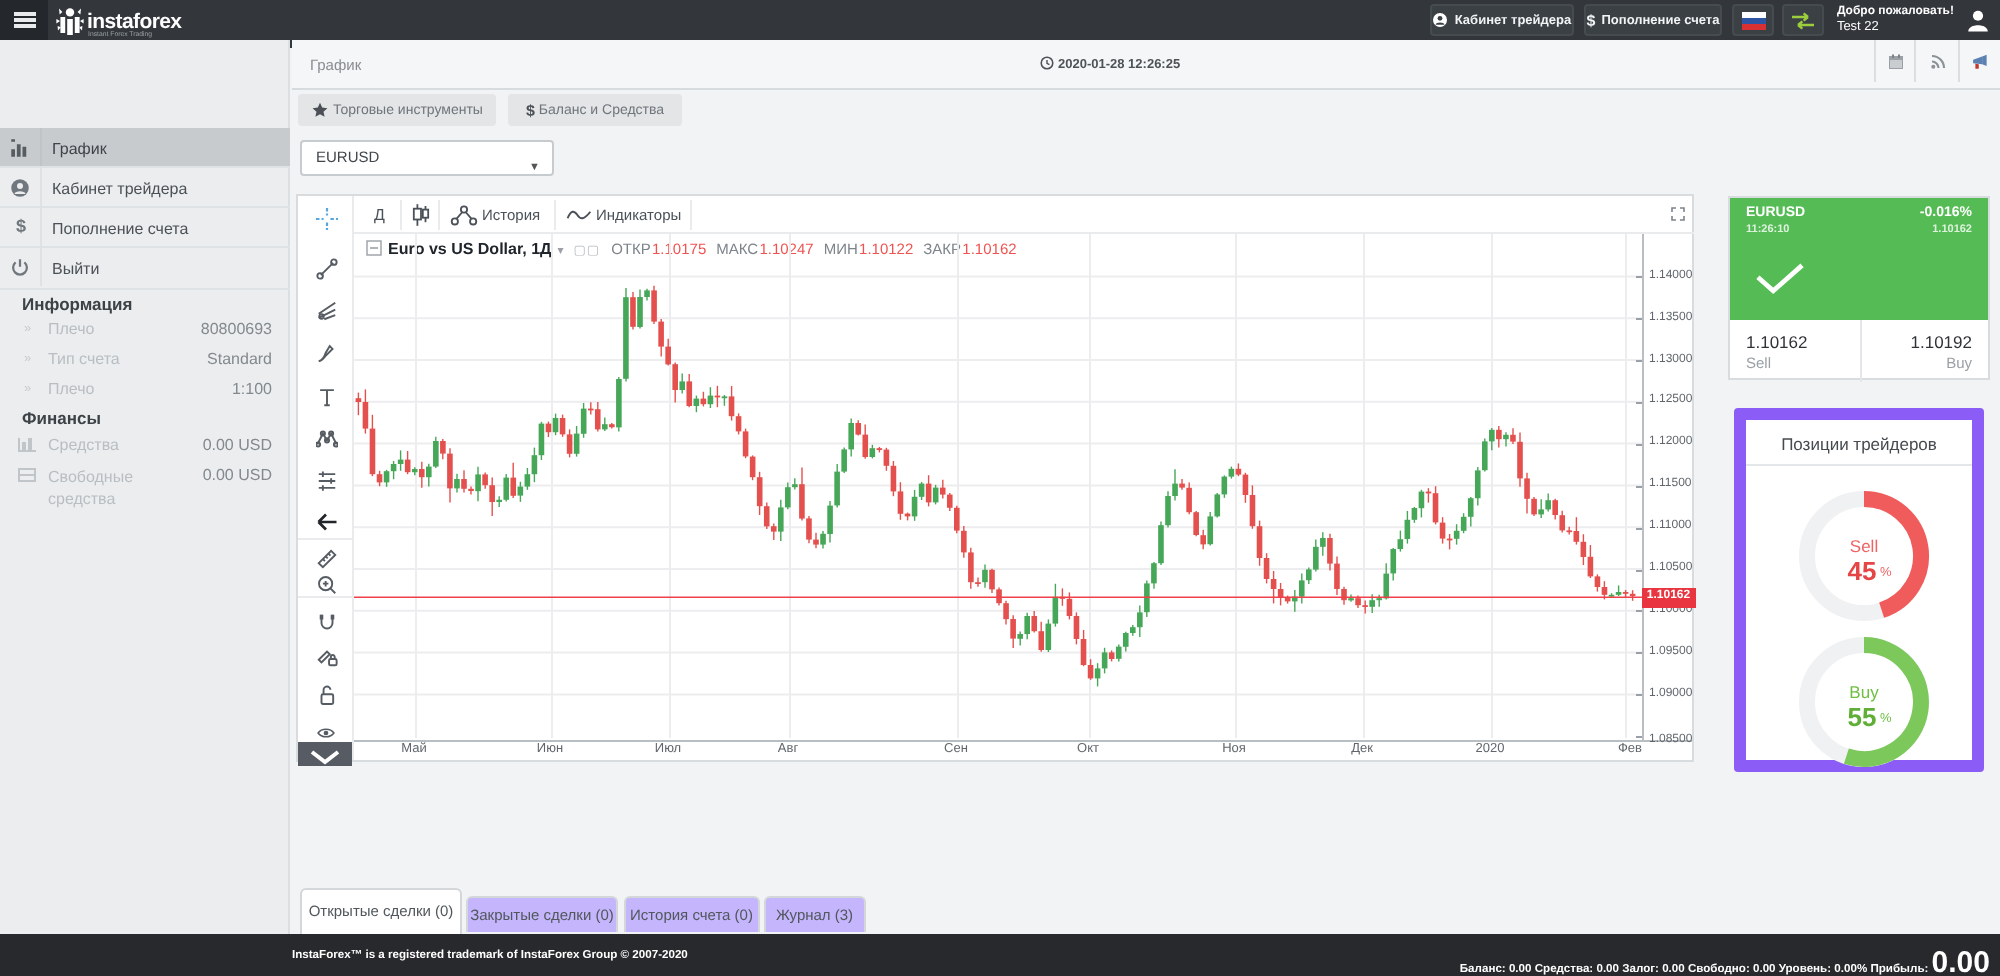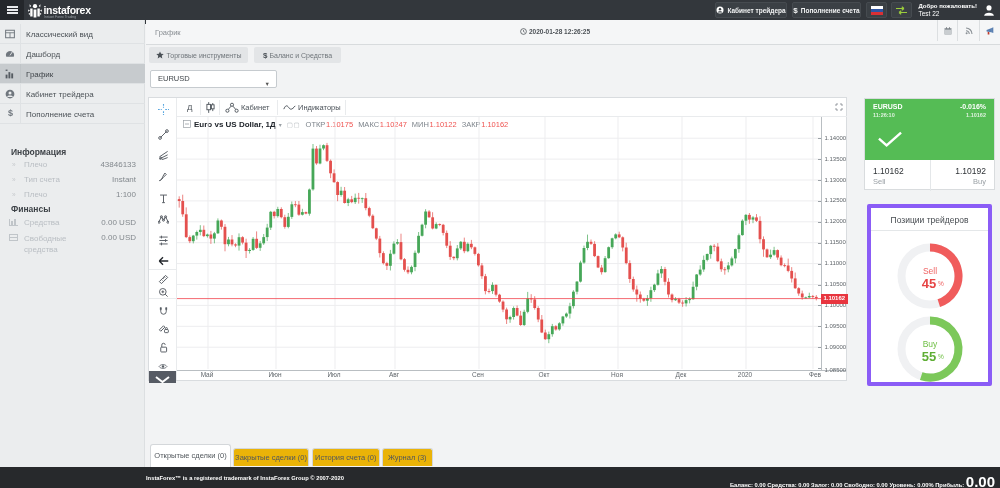--- a/index.html
+++ b/index.html
@@ -27,22 +27,22 @@
 #ctoolbar{position:absolute;left:28px;top:0;width:670px;height:19px;border-bottom:1px solid #e9ebed;font-size:7.5px;color:#4a5158}
 #ctoolbar svg{position:absolute}
 .tsep{position:absolute;top:2px;height:15px;width:1px;background:#e9ebed}
 #legend{position:absolute;left:34px;top:22px;height:12px;font-size:7.5px;color:#7d848b;white-space:nowrap}
 #legend svg{display:inline-block;vertical-align:-1px}
 #plot{position:absolute;left:28px;top:19px;width:644px;height:252px;overflow:hidden}
 #yaxis{position:absolute;left:672px;top:19px;width:27px;height:252.5px;border-left:1px solid #b9bec2}
 .ylab{position:absolute;left:675.5px;font-size:6px;color:#60666b}
 .xlab{position:absolute;top:370.5px;width:30px;text-align:center;font-size:6.5px;color:#60666b}
 #chevbtn{position:absolute;left:148.5px;top:371px;width:27px;height:11.5px;background:#565b64}
-.card{position:absolute;background:#fff;border:4px solid #8b5cf6;border-radius:2px}
-.tab{position:absolute;top:447.5px;height:18px;background:#eab308;border:1px solid #d4d7da;border-bottom:none;border-radius:3px 3px 0 0;font-size:7.5px;color:#51575c;text-align:center;line-height:18px;white-space:nowrap}
+.card{position:absolute;background:#fff;border:6px solid #8b5cf6;border-radius:2px}
+.tab{position:absolute;top:447.5px;height:18px;background:#c4b5fd;border:1px solid #d4d7da;border-bottom:none;border-radius:3px 3px 0 0;font-size:7.5px;color:#51575c;text-align:center;line-height:18px;white-space:nowrap}
 .tab.active{top:444px;height:23px;background:#fff;line-height:22px}
 #footer{position:absolute;left:0;top:467px;width:1000px;height:21px;background:#27292c;color:#fff}
 </style></head>
 <body>
 
 <div id="topbar">
   <div id="hambox">
     <div class="hline" style="top:6px"></div>
     <div class="hline" style="top:9.2px"></div>
     <div class="hline" style="top:12.4px"></div>
@@ -91,39 +91,20 @@
     <div style="font-size:6px;font-weight:bold">Добро пожаловать!</div>
     <div style="font-size:6.5px">Test 22</div>
   </div>
   <svg width="12" height="13" viewBox="0 0 16 16" style="position:absolute;right:5px;top:4px">
       <circle cx="8" cy="4.5" r="3.4" fill="#fff"></circle>
       <path d="M1.5 15 C1.5 9.5 14.5 9.5 14.5 15 Z" fill="#fff"></path>
     </svg>
 </div>
 
 <div id="sidebar">
-  <div class="mrow" style="top:4px">
-    <div class="ic">
-        <svg width="10" height="10" viewBox="0 0 16 16">
-          <rect x="1" y="2" width="14" height="12" fill="none" stroke="#70777e" stroke-width="1.6"></rect>
-          <line x1="1" y1="6" x2="15" y2="6" stroke="#70777e" stroke-width="1.4"></line>
-          <line x1="8" y1="6" x2="8" y2="14" stroke="#70777e" stroke-width="1.4"></line>
-        </svg>
-      </div>
-    <div class="tx">Классический вид</div>
-  </div>
-  <div class="mrow" style="top:24px">
-    <div class="ic">
-        <svg width="10" height="9" viewBox="0 0 16 14">
-          <path d="M2 12 A6.5 6.5 0 1 1 14 12 Z" fill="#70777e"></path>
-          <line x1="8" y1="10" x2="12" y2="4" stroke="#ebedee" stroke-width="1.4"></line>
-        </svg>
-      </div>
-    <div class="tx">Дашборд</div>
-  </div>
   <div class="mrow" style="top:44px;background:#c7cbce">
     <div class="ic" style="border-right-color:#bfc4c7">
         <svg width="10" height="10" viewBox="0 0 16 16">
           <rect x="1" y="9" width="3" height="6" fill="#565c62"></rect>
           <rect x="5.5" y="5" width="3" height="10" fill="#565c62"></rect>
           <rect x="10" y="7" width="3" height="8" fill="#565c62"></rect>
           <rect x="1" y="1" width="3" height="2" fill="#565c62"></rect>
         </svg>
       </div>
     <div class="tx" style="color:#3f4449">График</div>
@@ -135,28 +116,37 @@
           <circle cx="8" cy="6.3" r="2.4" fill="#ebedee"></circle>
           <path d="M3.5 12.8 C4 9.8 12 9.8 12.5 12.8" fill="#ebedee"></path>
         </svg>
       </div>
     <div class="tx">Кабинет трейдера</div>
   </div>
   <div class="mrow" style="top:84px">
     <div class="ic" style="font-size:9px;font-weight:bold;padding:4px 0 0 8px">$</div>
     <div class="tx">Пополнение счета</div>
   </div>
+  <div class="mrow" style="top:104px;height:21px">
+    <div class="ic">
+        <svg width="10" height="10" viewBox="0 0 16 16">
+          <path d="M8 1 L8 7" stroke="#70777e" stroke-width="1.8"></path>
+          <path d="M4.5 3.5 A5.5 5.5 0 1 0 11.5 3.5" stroke="#70777e" stroke-width="1.8" fill="none"></path>
+        </svg>
+      </div>
+    <div class="tx">Выйти</div>
+  </div>
 
   <div class="shead" style="top:127px">Информация</div>
   <div class="iarr" style="top:141px">»</div>
     <div class="ilab" style="top:140px">Плечо</div>
-    <div class="ival" style="top:140px">43846133</div>
+    <div class="ival" style="top:140px">80800693</div>
   <div class="iarr" style="top:156px">»</div>
     <div class="ilab" style="top:155px">Тип счета</div>
-    <div class="ival" style="top:155px">Instant</div>
+    <div class="ival" style="top:155px">Standard</div>
   <div class="iarr" style="top:171px">»</div>
     <div class="ilab" style="top:170px">Плечо</div>
     <div class="ival" style="top:170px">1:100</div>
   <div class="shead" style="top:184px">Финансы</div>
   <div style="position:absolute;left:9px;top:199px;width:9px;height:7px;border-bottom:1px solid #c0c5c9;border-left:1px solid #c0c5c9">
       <div style="position:absolute;left:1px;top:2px;width:2px;height:4px;background:#c0c5c9"></div>
       <div style="position:absolute;left:4px;top:0;width:2px;height:6px;background:#c0c5c9"></div>
     </div>
   <div class="ilab" style="top:198px">Средства</div>
     <div class="ival" style="top:198px">0.00 USD</div>
@@ -281,21 +271,21 @@
         <line x1="7.5" y1="1" x2="7.5" y2="10" stroke="#4a5158" stroke-width="1"></line>
         <rect x="6" y="3" width="3" height="4.5" fill="#fff" stroke="#4a5158"></rect>
       </svg>
     <div class="tsep" style="left:42px"></div>
     <svg width="14" height="11" viewBox="0 0 15 12" style="left:48px;top:4px">
         <circle cx="2.5" cy="9.5" r="1.7" fill="none" stroke="#4a5158"></circle>
         <circle cx="7.5" cy="3" r="1.7" fill="none" stroke="#4a5158"></circle>
         <circle cx="12.5" cy="9.5" r="1.7" fill="none" stroke="#4a5158"></circle>
         <path d="M3.5 8 L6.5 4.5 M8.5 4.5 L11.5 8" stroke="#4a5158" fill="none"></path>
       </svg>
-    <span style="position:absolute;left:64px;top:5px">Кабинет</span>
+    <span style="position:absolute;left:64px;top:5px">История</span>
     <div class="tsep" style="left:100px"></div>
     <svg width="13" height="7" viewBox="0 0 16 8" style="left:106px;top:6px">
         <path d="M1 6 C3 1 5 1 7 4 C9 7 11 7 15 2" stroke="#4a5158" stroke-width="1.2" fill="none"></path>
       </svg>
     <span style="position:absolute;left:121px;top:5px">Индикаторы</span>
     <div class="tsep" style="left:168px"></div>
     <svg width="8" height="8" viewBox="0 0 16 16" style="left:658px;top:5px">
         <path d="M2 6 V2 H6 M10 2 H14 V6 M14 10 V14 H10 M6 14 H2 V10" stroke="#7d848b" stroke-width="1.6" fill="none"></path>
       </svg>
   </div>

